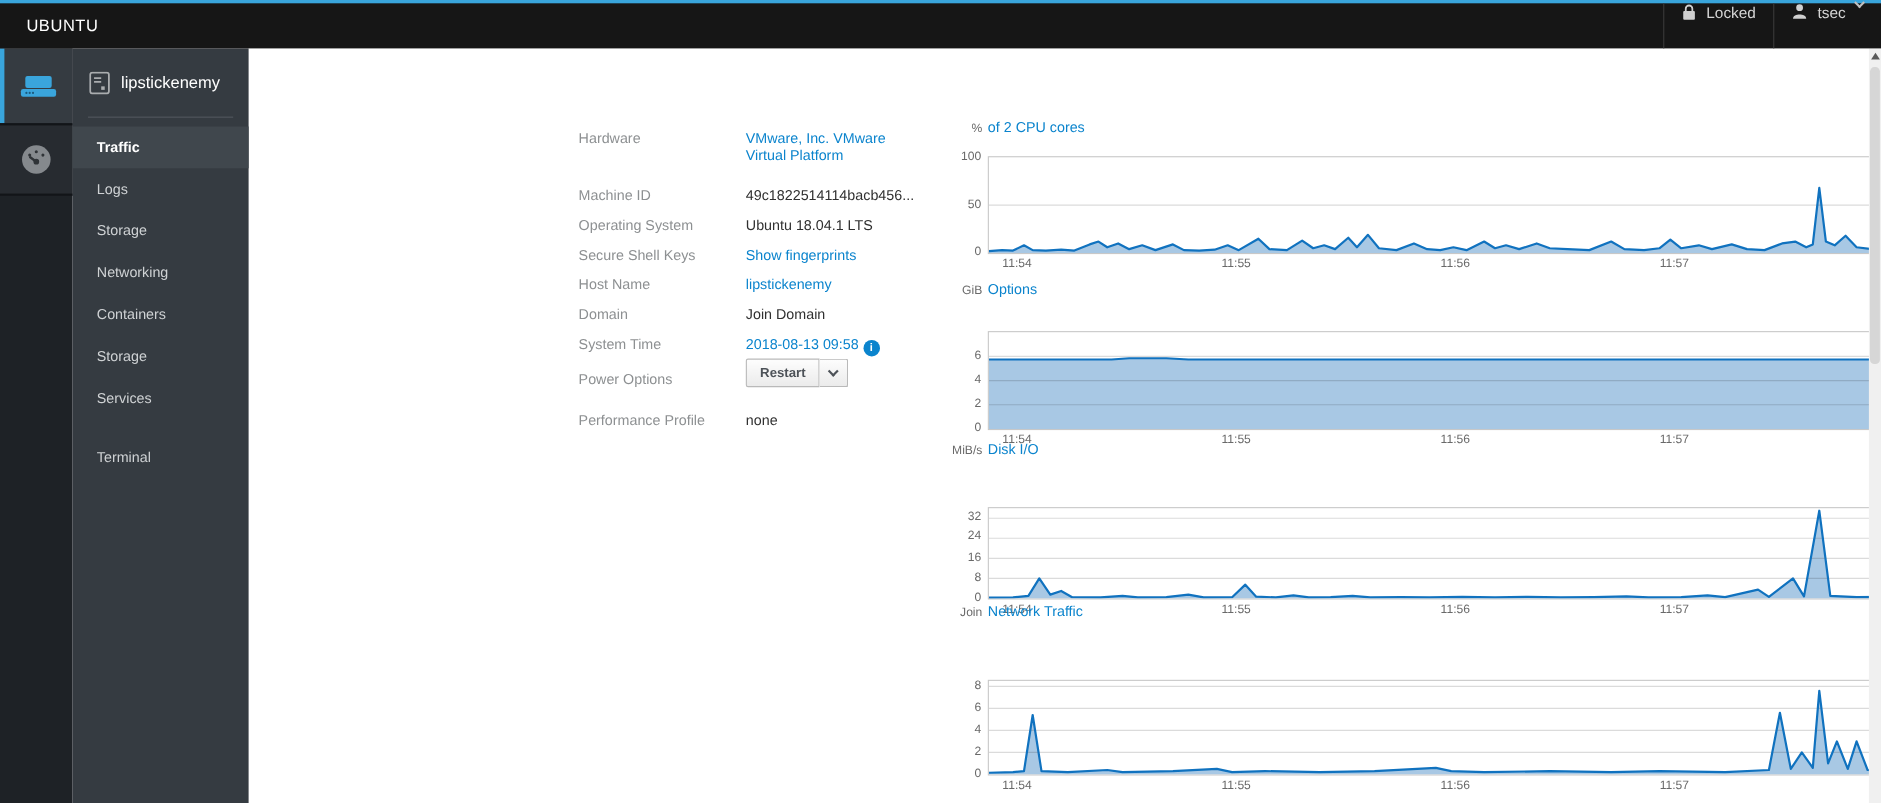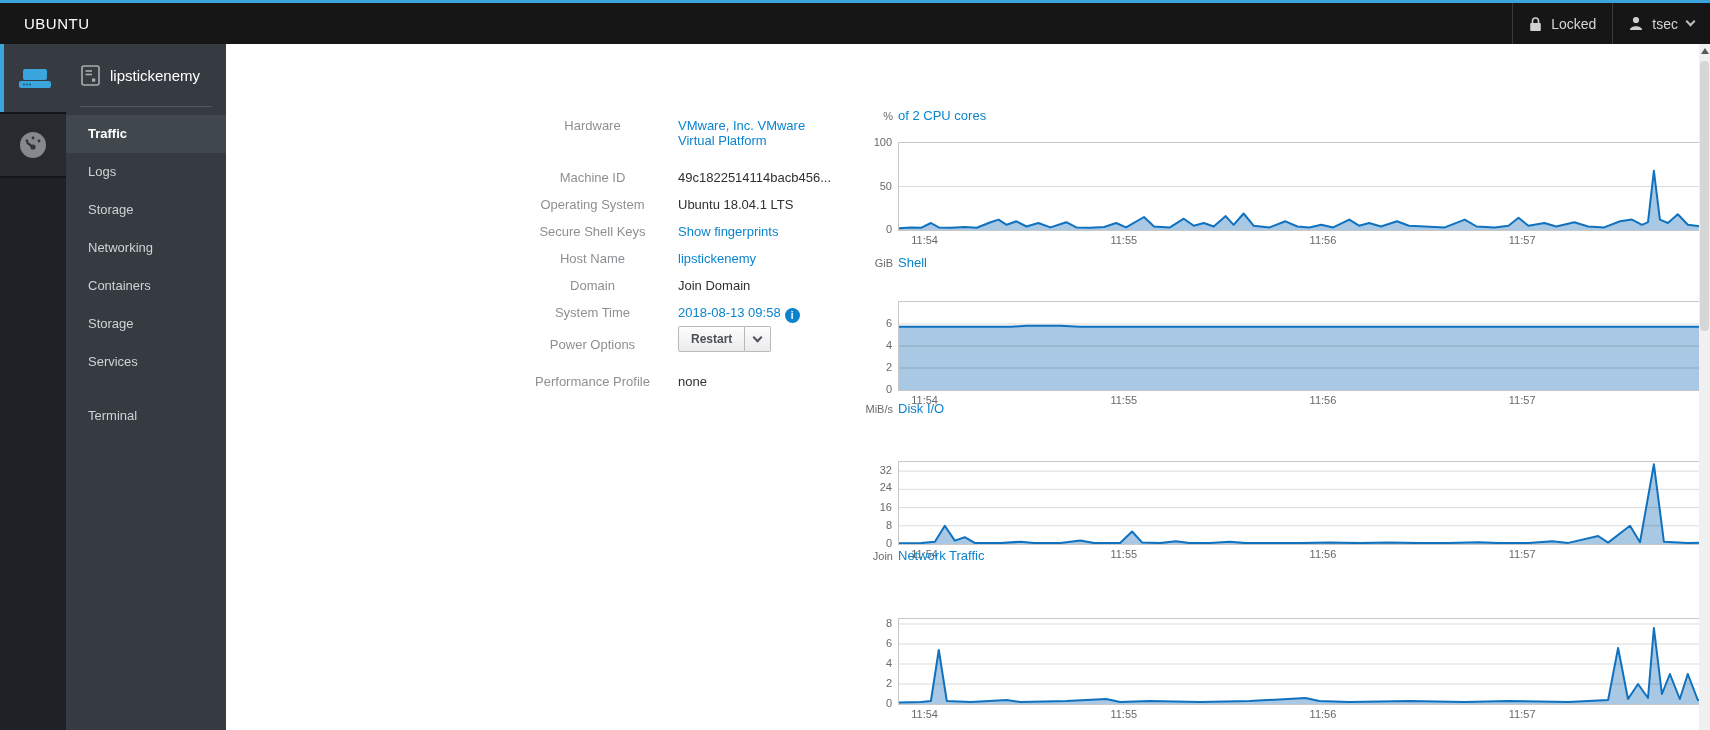--- a/index.html
+++ b/index.html
@@ -5,21 +5,21 @@
   * { margin:0; padding:0; box-sizing:border-box; }
   html,body { width:1710px; height:730px; overflow:hidden;
     font-family:"Liberation Sans", sans-serif; background:#fff; }
 
   
   .topbar { position:absolute; left:0; top:0; width:1710px; height:44px;
     background:#161616; border-top:3px solid #39a5dc; display:flex;
     align-items:center; color:#e8e8e8; z-index:30; }
   .brand { margin-left:24px; font-size:15px; letter-spacing:.5px; color:#fff; }
   .topbar-right { margin-left:auto; display:flex; align-items:stretch; height:100%; }
-  .top-group { display:flex; align-items:center; gap:9px; padding:0 16px;
+  .top-group { display:flex; gap:9px; padding:0 16px;
     border-left:1px solid #3a3a3a; color:#d5d5d5; font-size:14px; cursor:pointer; }
   .chev { width:7px; height:7px; border-right:2px solid #bfbfbf;
     border-bottom:2px solid #bfbfbf; transform:rotate(45deg); margin-top:-4px; }
 
   
   .scrollbar { position:absolute; right:0; top:44px; width:11px; height:686px;
     background:#f0f0f0; z-index:25; }
   .sb-up { position:absolute; top:4px; left:2px; width:0; height:0;
     border-left:4px solid transparent; border-right:4px solid transparent;
     border-bottom:6px solid #5a5a5a; }
@@ -45,21 +45,21 @@
   .nav-item { height:38px; line-height:38px; padding-left:22px; font-size:13px;
     cursor:pointer; }
   .nav-item.active { background:#40474d; color:#fff; font-weight:bold; }
   .nav-gap { height:16px; }
 
   
   .content { position:absolute; left:226px; top:44px; width:1474px; height:686px;
     background:#fff; }
   .info { position:absolute; left:300px; top:74px; display:grid;
     grid-template-columns:133px auto; column-gap:19px; font-size:13px; }
-  .info .lbl { color:#8d9092; text-align:center; }
+  .info .lbl { color:#8d9092; text-align:left; }
   .info .val { color:#303030; }
   .r-h  { min-height:52px; }
   a.lnk { color:#0b84cd; text-decoration:none; cursor:pointer; }
   .wrap130 { display:inline-block; width:130px; }
   .cell27 { height:27px; }
   .power-cell { height:42px; }
   .btn-group { display:inline-flex; vertical-align:middle; margin-top:-6px;justify-content:center; }
   .btn { height:26px; border:1px solid #b9b9b9; background:linear-gradient(#fdfdfd,#ebebeb);
     color:#4d5258; font-weight:bold; font-size:12px; padding:0 12px; cursor:pointer;
     border-radius:2px 0 0 2px; font-family:"Liberation Sans",sans-serif; }
@@ -217,21 +217,21 @@
       <div class="xtick" style="top: 126px; left: 65.9514px;">11:54</div>
       <div class="xtick" style="top: 126px; left: 265.142px;">11:55</div>
       <div class="xtick" style="top: 126px; left: 464.332px;">11:56</div>
       <div class="xtick" style="top: 126px; left: 663.522px;">11:57</div>
       <div class="xtick" style="top: 126px; left: 862.713px;">11:58</div>
     </div>
 
   <div class="chart" style="top:211px">
     <div class="chart-head">
       <span class="unit">GiB</span>
-      <a class="chart-title">Shell</a>
+      <a class="chart-title">Options</a>
     </div>
     <div class="plot" style="top:46px; height:90px">
         <svg width="984" height="88" viewBox="0 0 984 88">
           <path d="M0.0,88 L0.0,24.8 L111.5,24.8 L127.5,23.7 L161.3,23.7 L181.3,24.8 L984.0,24.8 L984,88 Z" fill="#a8c8e4"></path>
           <line x1="0" x2="984" y1="66.0" y2="66.0" stroke="#000" stroke-opacity="0.14" stroke-width="1"></line>
           <line x1="0" x2="984" y1="44.0" y2="44.0" stroke="#000" stroke-opacity="0.14" stroke-width="1"></line>
           <line x1="0" x2="984" y1="22.0" y2="22.0" stroke="#000" stroke-opacity="0.14" stroke-width="1"></line>
           <path d="M0.0,24.8 L111.5,24.8 L127.5,23.7 L161.3,23.7 L181.3,24.8 L984.0,24.8" fill="none" stroke="#1072bf" stroke-width="2" stroke-linejoin="round"></path>
         </svg>
       </div>

